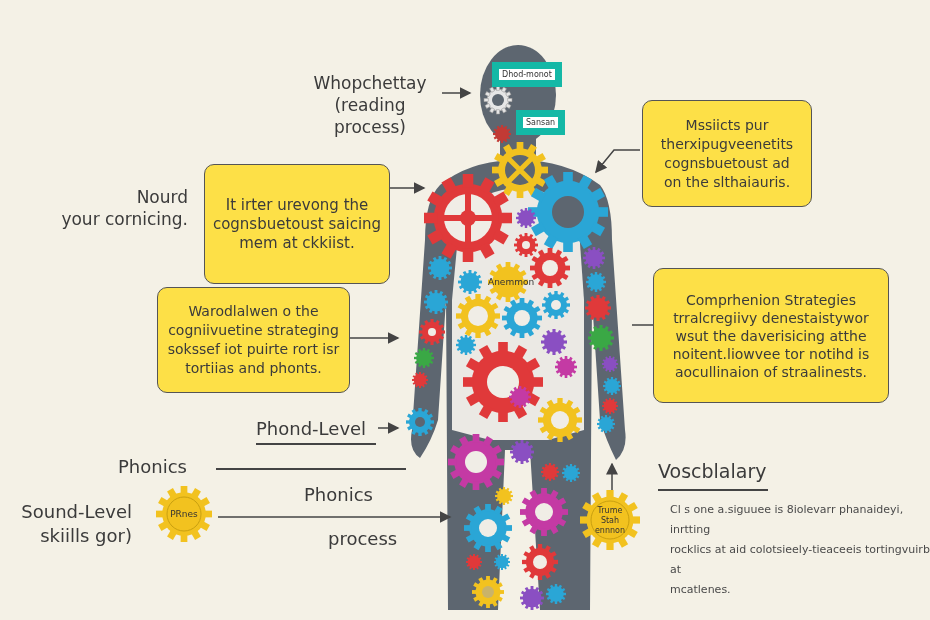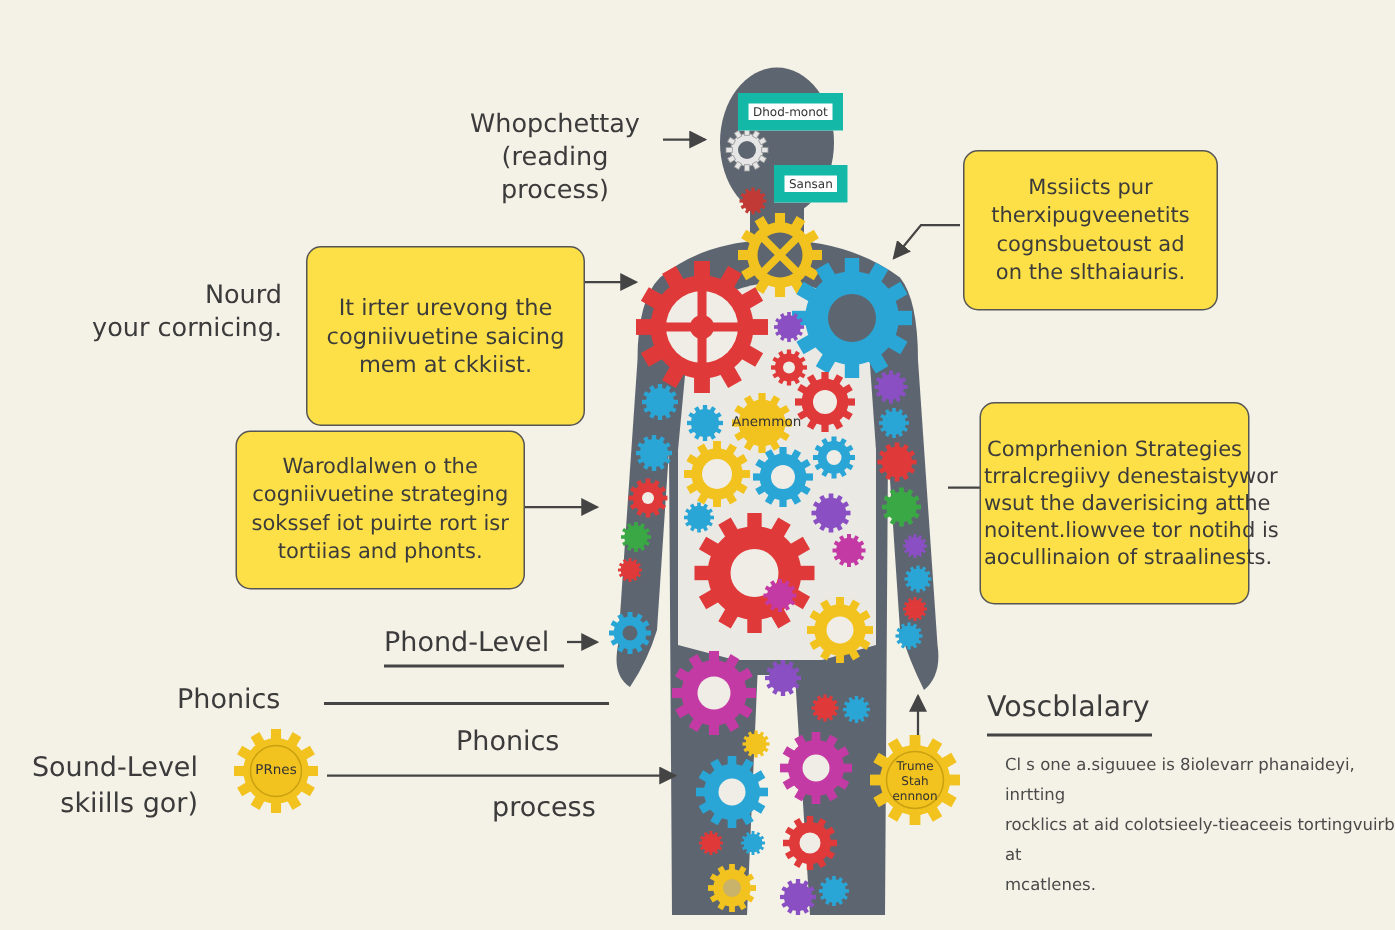--- a/index.html
+++ b/index.html
@@ -245,39 +245,39 @@
   <div>(reading process)</div>
 </div>
 
 <div class="abs label" style="left:52px;top:186px;width:136px;text-align:right;">
   <div>Nourd</div>
   <div>your cornicing.</div>
 </div>
 
 <div class="box" style="left:204px;top:150px;width:186px;height:120px;margin-top:14px;">
   <span class="line">It irter urevong the</span>
-  <span class="line">cogniivuetine saicing</span>
+  <span class="line">cognsbuetoust saicing</span>
   <span class="line">mem at ckkiist.</span>
 </div>
 
 <div class="box" style="left:642px;top:100px;width:170px;height:107px;font-size:14px;">
   <span class="line">Mssiicts pur</span>
   <span class="line">therxipugveenetits</span>
   <span class="line">cognsbuetoust ad</span>
   <span class="line">on the slthaiauris.</span>
 </div>
 
 <div class="box" style="left:157px;top:287px;width:193px;height:106px;font-size:14px;">
   <span class="line">Warodlalwen o the</span>
   <span class="line">cogniivuetine strateging</span>
   <span class="line">sokssef iot puirte rort isr</span>
   <span class="line">tortiias and phonts.</span>
 </div>
 
-<div class="box" style="left:653px;top:268px;width:180px;height:135px;font-size:14px;line-height:18px;">
+<div class="box" style="left:653px;top:268px;width:236px;height:135px;font-size:14px;line-height:18px;">
   <span class="line">Comprhenion Strategies</span>
   <span class="line">trralcregiivy denestaistywor</span>
   <span class="line">wsut the daverisicing atthe</span>
   <span class="line">noitent.liowvee tor notihd is</span>
   <span class="line">aocullinaion of straalinests.</span>
 </div>
 
 <div class="abs label" style="left:256px;top:418px;font-size:18px;">Phond-Level</div>
 <div class="line-h" style="left:256px;top:443px;width:120px;"></div>
 

